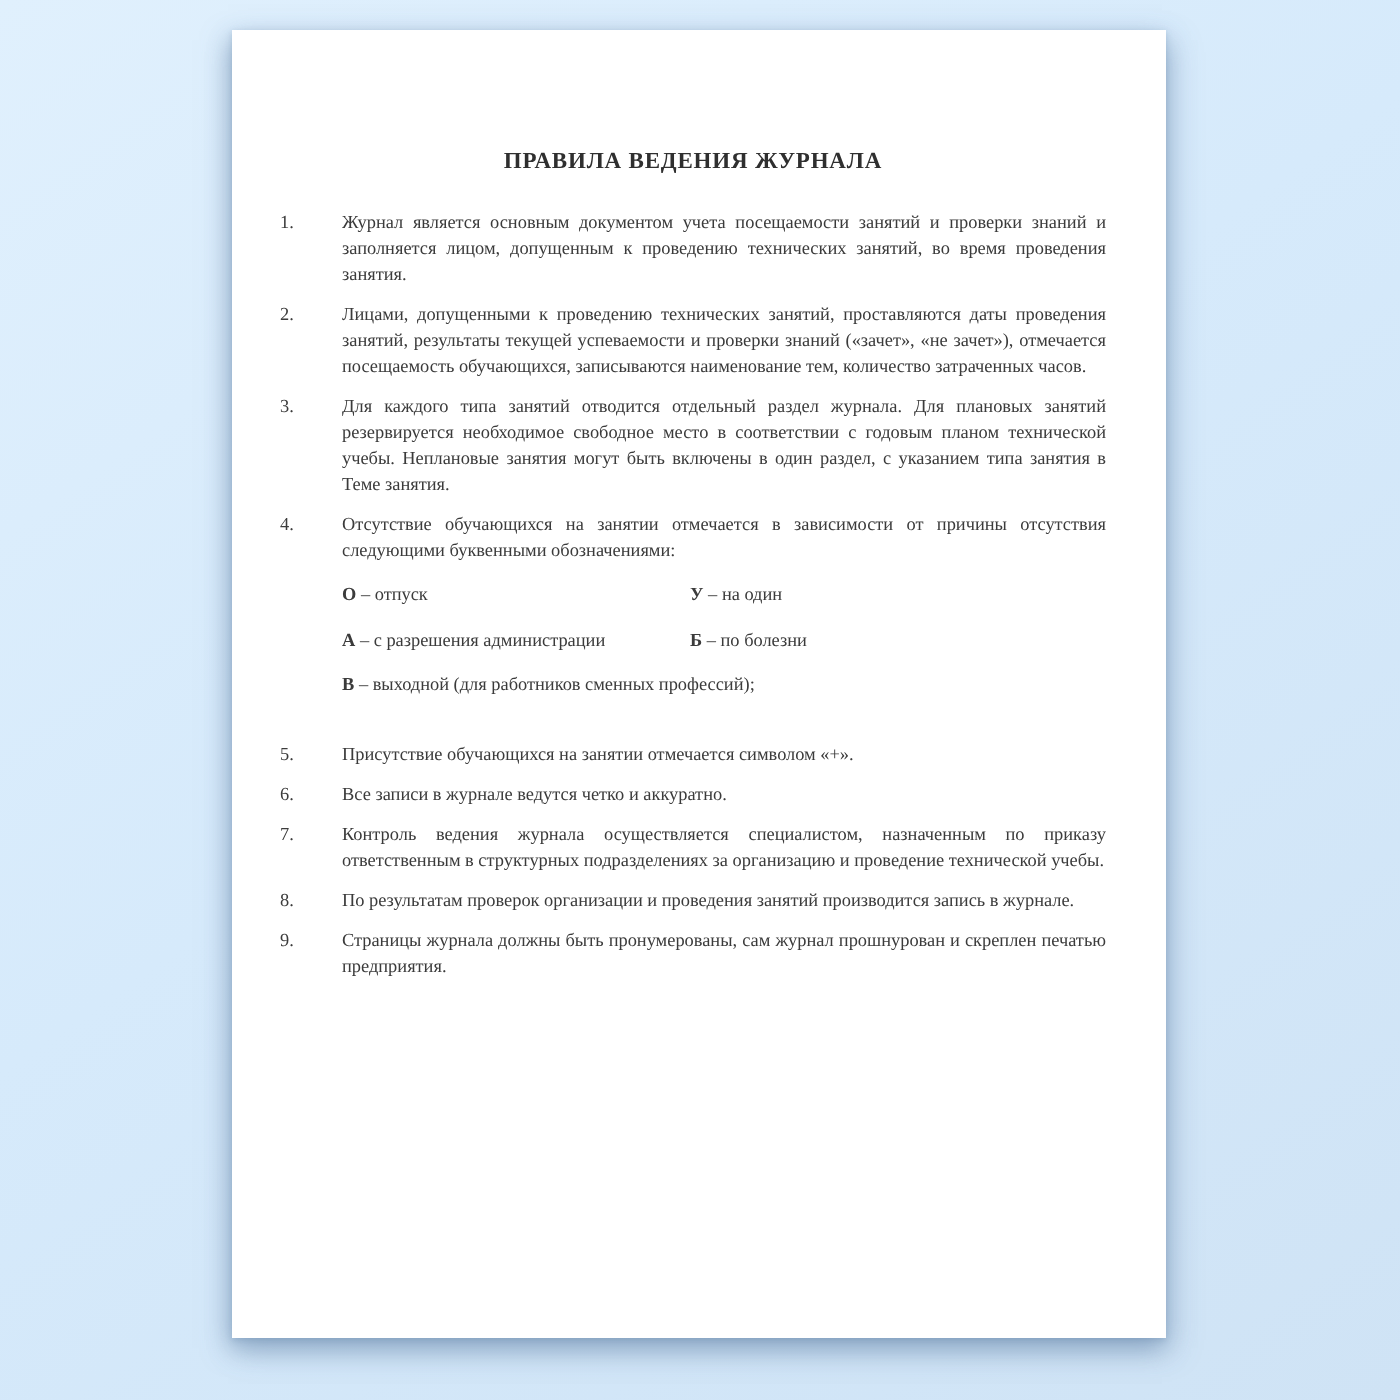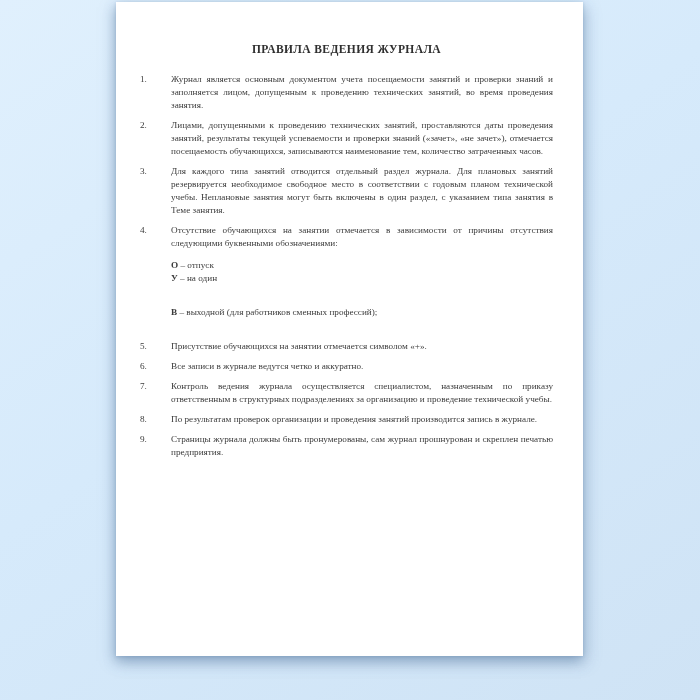--- a/index.html
+++ b/index.html
@@ -12,29 +12,29 @@
   }
   .scene {
     position: relative;
     width: 700px;
     height: 700px;
     background: linear-gradient(145deg, #e0f0fd 0%, #d6eafb 45%, #cfe3f5 100%);
   }
   .page {
     position: absolute;
     left: 116px;
-    top: 2px;
+    top: 15px;
     width: 467px;
     height: 654px;
     background: #ffffff;
     box-shadow: -2px 5px 12px rgba(104, 136, 172, 0.50),
                  3px 6px 14px rgba(104, 136, 172, 0.35),
                  0 1px 3px rgba(104, 136, 172, 0.30);
     box-sizing: border-box;
-    padding: 40px 30px 0 24px;
+    padding: 59px 30px 0 24px;
     color: #3b3b3b;
   }
   .doc-title {
     text-align: center;
     font-weight: bold;
     font-size: 11.5px;
     letter-spacing: 0.4px;
     color: #2f2f2f;
     margin: 0 0 17px 0;
     line-height: 14px;
@@ -54,32 +54,30 @@
     text-align: justify;
   }
   .codes {
     margin: 9px 0 12px 31px;
     font-size: 9.2px;
     line-height: 13px;
   }
   .code-row {
     display: flex;
     margin-bottom: 9.5px;
-    flex-direction: column;
   }
   .code-cell {
     white-space: nowrap;
   }
   .code-cell.left {
     width: 174px;
     flex: none;
   }
   .code-cell.left.wide {
     width: auto;
-    margin-top: 11px;
   }
   .code-cell.right {
     flex: 1;
   }
   .code-letter {
     font-weight: bold;
   }
 </style>
 </head>
 <body>
@@ -116,20 +114,30 @@
           <span class="code-letter">О</span>
           <span class="code-desc">– отпуск</span>
         </div>
         <div class="code-cell right">
           <span class="code-letter">У</span>
           <span class="code-desc">– на один</span>
         </div>
       </div>
 
 
+      <div class="code-row">
+        <div class="code-cell left">
+          <span class="code-letter">А</span>
+          <span class="code-desc">– с разрешения администрации</span>
+        </div>
+        <div class="code-cell right">
+          <span class="code-letter">Б</span>
+          <span class="code-desc">– по болезни</span>
+        </div>
+      </div>
 
 
       <div class="code-row">
         <div class="code-cell left wide">
           <span class="code-letter">В</span>
           <span class="code-desc">– выходной (для работников сменных профессий);</span>
         </div>
       </div>
 
       <div class="code-row">

